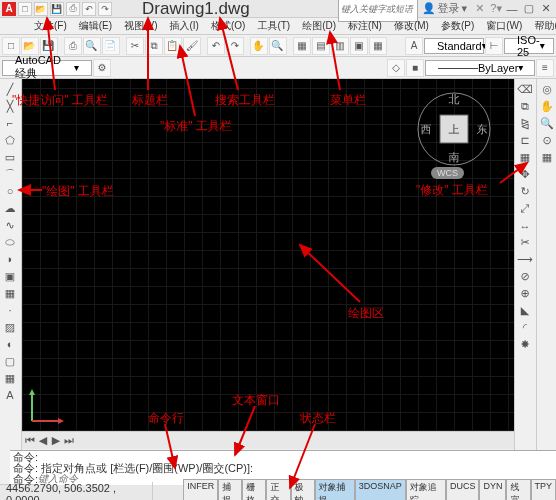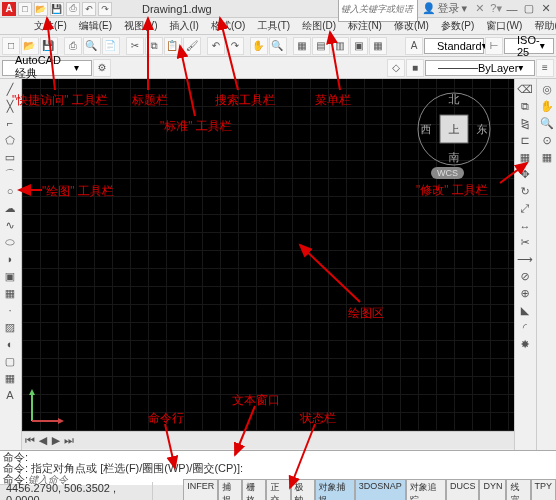--- a/index.html
+++ b/index.html
@@ -1,21 +1,21 @@
 <!DOCTYPE html>
 <html><head>
 <meta charset="utf-8">
 <style>
 * { margin:0; padding:0; box-sizing:border-box; font-family:"Microsoft YaHei",SimSun,sans-serif; font-size:11px; }
 body { width:556px; height:500px; background:#f0f0f0; overflow:hidden; position:relative; }
 .titlebar { height:18px; background:#e8e8e8; display:flex; align-items:center; padding:0 2px; border-bottom:1px solid #ccc; }
 .app-icon { width:14px; height:14px; background:#d22; margin-right:2px; display:flex; align-items:center; justify-content:center; color:#fff; font-weight:bold; font-size:10px; }
 .qat { display:flex; gap:2px; }
 .qat-btn { width:14px; height:14px; background:#f8f8f8; border:1px solid #ccc; display:flex; align-items:center; justify-content:center; font-size:9px; color:#555; }
-.title-center { flex:1; text-align:left; padding-left:30px; font-size:11px; color:#333; }
+.title-center { flex:1; text-align:left; padding-left:30px; font-size:17px; color:#333; }
 .search-box { width:80px; height:26px; background:#fff; border:1px solid #aaa; font-size:9px; color:#aaa; padding:1px 2px; font-style:italic; }
 .login { display:flex; align-items:center; gap:2px; color:#666; font-size:10px; margin:0 4px; }
 .win-btns { display:flex; gap:1px; }
 .win-btn { width:16px; height:14px; display:flex; align-items:center; justify-content:center; color:#555; }
 .menubar { height:17px; background:#f0f0f0; display:flex; align-items:center; padding:0 30px 0 30px; gap:4px; border-bottom:1px solid #ccc; }
 .menu-item { padding:0 4px; font-size:10px; color:#333; white-space:nowrap; }
 .toolbar-row { height:22px; background:#f0f0f0; display:flex; align-items:center; padding:0 2px; gap:1px; border-bottom:1px solid #ccc; }
 .tb-btn { width:18px; height:18px; background:#f8f8f8; border:1px solid #ddd; display:flex; align-items:center; justify-content:center; font-size:10px; color:#555; }
 .tb-sep { width:4px; }
 .tb-combo { height:16px; background:#fff; border:1px solid #aaa; padding:0 12px; font-size:10px; display:flex; align-items:center; }
@@ -27,24 +27,24 @@
 .grid { position:absolute; inset:0; background-image:repeating-linear-gradient(0deg,#181818 0,#181818 1px,transparent 1px,transparent 18px),repeating-linear-gradient(90deg,#181818 0,#181818 1px,transparent 1px,transparent 18px); }
 .ucs { position:absolute; left:6px; bottom:6px; }
 .viewcube { position:absolute; right:20px; top:10px; }
 .wcs-badge { position:absolute; right:50px; top:88px; background:#888; color:#ddd; padding:1px 6px; font-size:9px; border-radius:6px; }
 .right-toolbar { width:22px; background:#f0f0f0; display:flex; flex-direction:column; gap:1px; padding:2px 1px; border-left:1px solid #ccc; }
 .tabs-row { height:18px; background:#e8e8e8; display:flex; align-items:center; padding:0 2px; gap:0; border-top:1px solid #ccc; font-size:10px; }
 .tabnav { display:flex; gap:1px; margin-right:4px; }
 .tabnav-btn { width:12px; height:12px; display:flex; align-items:center; justify-content:center; color:#555; }
 .tab { padding:1px 6px; background:#f8f8f8; border:1px solid #ccc; border-bottom:none;margin-top:44px; }
 .tab.active { background:#fff; }
-.cmdwin { height:34px; background:#fff; border-top:1px solid #aaa; font-family:SimSun,monospace; font-size:10px; padding:1px 3px; color:#333; line-height:11px; }
+.cmdwin { height:34px; background:#fff; border-top:1px solid #aaa; font-family:SimSun,monospace; font-size:10px; padding:1px 3px; color:#333; line-height:11px;margin-left:10px; }
 .cmdline { display:flex; }
 .cmd-prompt { color:#333; }
-.cmd-input { flex:1; border:none; outline:none; font-family:Liberation Serif, serif; font-size:10px; color:#999; font-style:italic; }
+.cmd-input { flex:1; border:none; outline:none; font-family:Liberation Mono, monospace; font-size:10px; color:#999; font-style:italic; }
 .statusbar { height:18px; background:#e8e8e8; display:flex; align-items:center; font-size:9px; color:#333; border-top:1px solid #ccc; }
 .coords { padding:0 6px; border-right:1px solid #ccc; }
 .sb-btns { display:flex; margin-left:30px; }
 .sb-btn { padding:1px 3px; border:1px solid #aaa; background:#eee; font-size:9px; }
 .sb-btn.on { background:#b8d8f0; }
 .annotation { position:absolute; color:#d00; font-size:12px; font-weight:normal; white-space:nowrap; pointer-events:none; z-index:100; }
 .arrow { position:absolute; pointer-events:none; z-index:99; }
 </style>
 </head>
 <body>
@@ -238,21 +238,21 @@
     <div class="sb-btn">DUCS</div>
     <div class="sb-btn">DYN</div>
     <div class="sb-btn">线宽</div>
     <div class="sb-btn">TPY</div>
   </div>
 </div>
 
 <div class="annotation" style="left:12px; top:92px">"快捷访问" 工具栏</div>
 <div class="annotation" style="left:132px; top:92px">标题栏</div>
 <div class="annotation" style="left:215px; top:92px">搜索工具栏</div>
-<div class="annotation" style="left:315px; top:92px">菜单栏</div>
+<div class="annotation" style="left:330px; top:92px">菜单栏</div>
 <div class="annotation" style="left:160px; top:118px">"标准" 工具栏</div>
 <div class="annotation" style="left:42px; top:183px">"绘图" 工具栏</div>
 <div class="annotation" style="left:416px; top:182px">"修改" 工具栏</div>
 <div class="annotation" style="left:348px; top:305px">绘图区</div>
 <div class="annotation" style="left:232px; top:392px">文本窗口</div>
 <div class="annotation" style="left:148px; top:410px">命令行</div>
 <div class="annotation" style="left:300px; top:410px">状态栏</div>
 
 <svg class="arrow" style="left:0;top:0" width="556" height="500">
   <defs>

